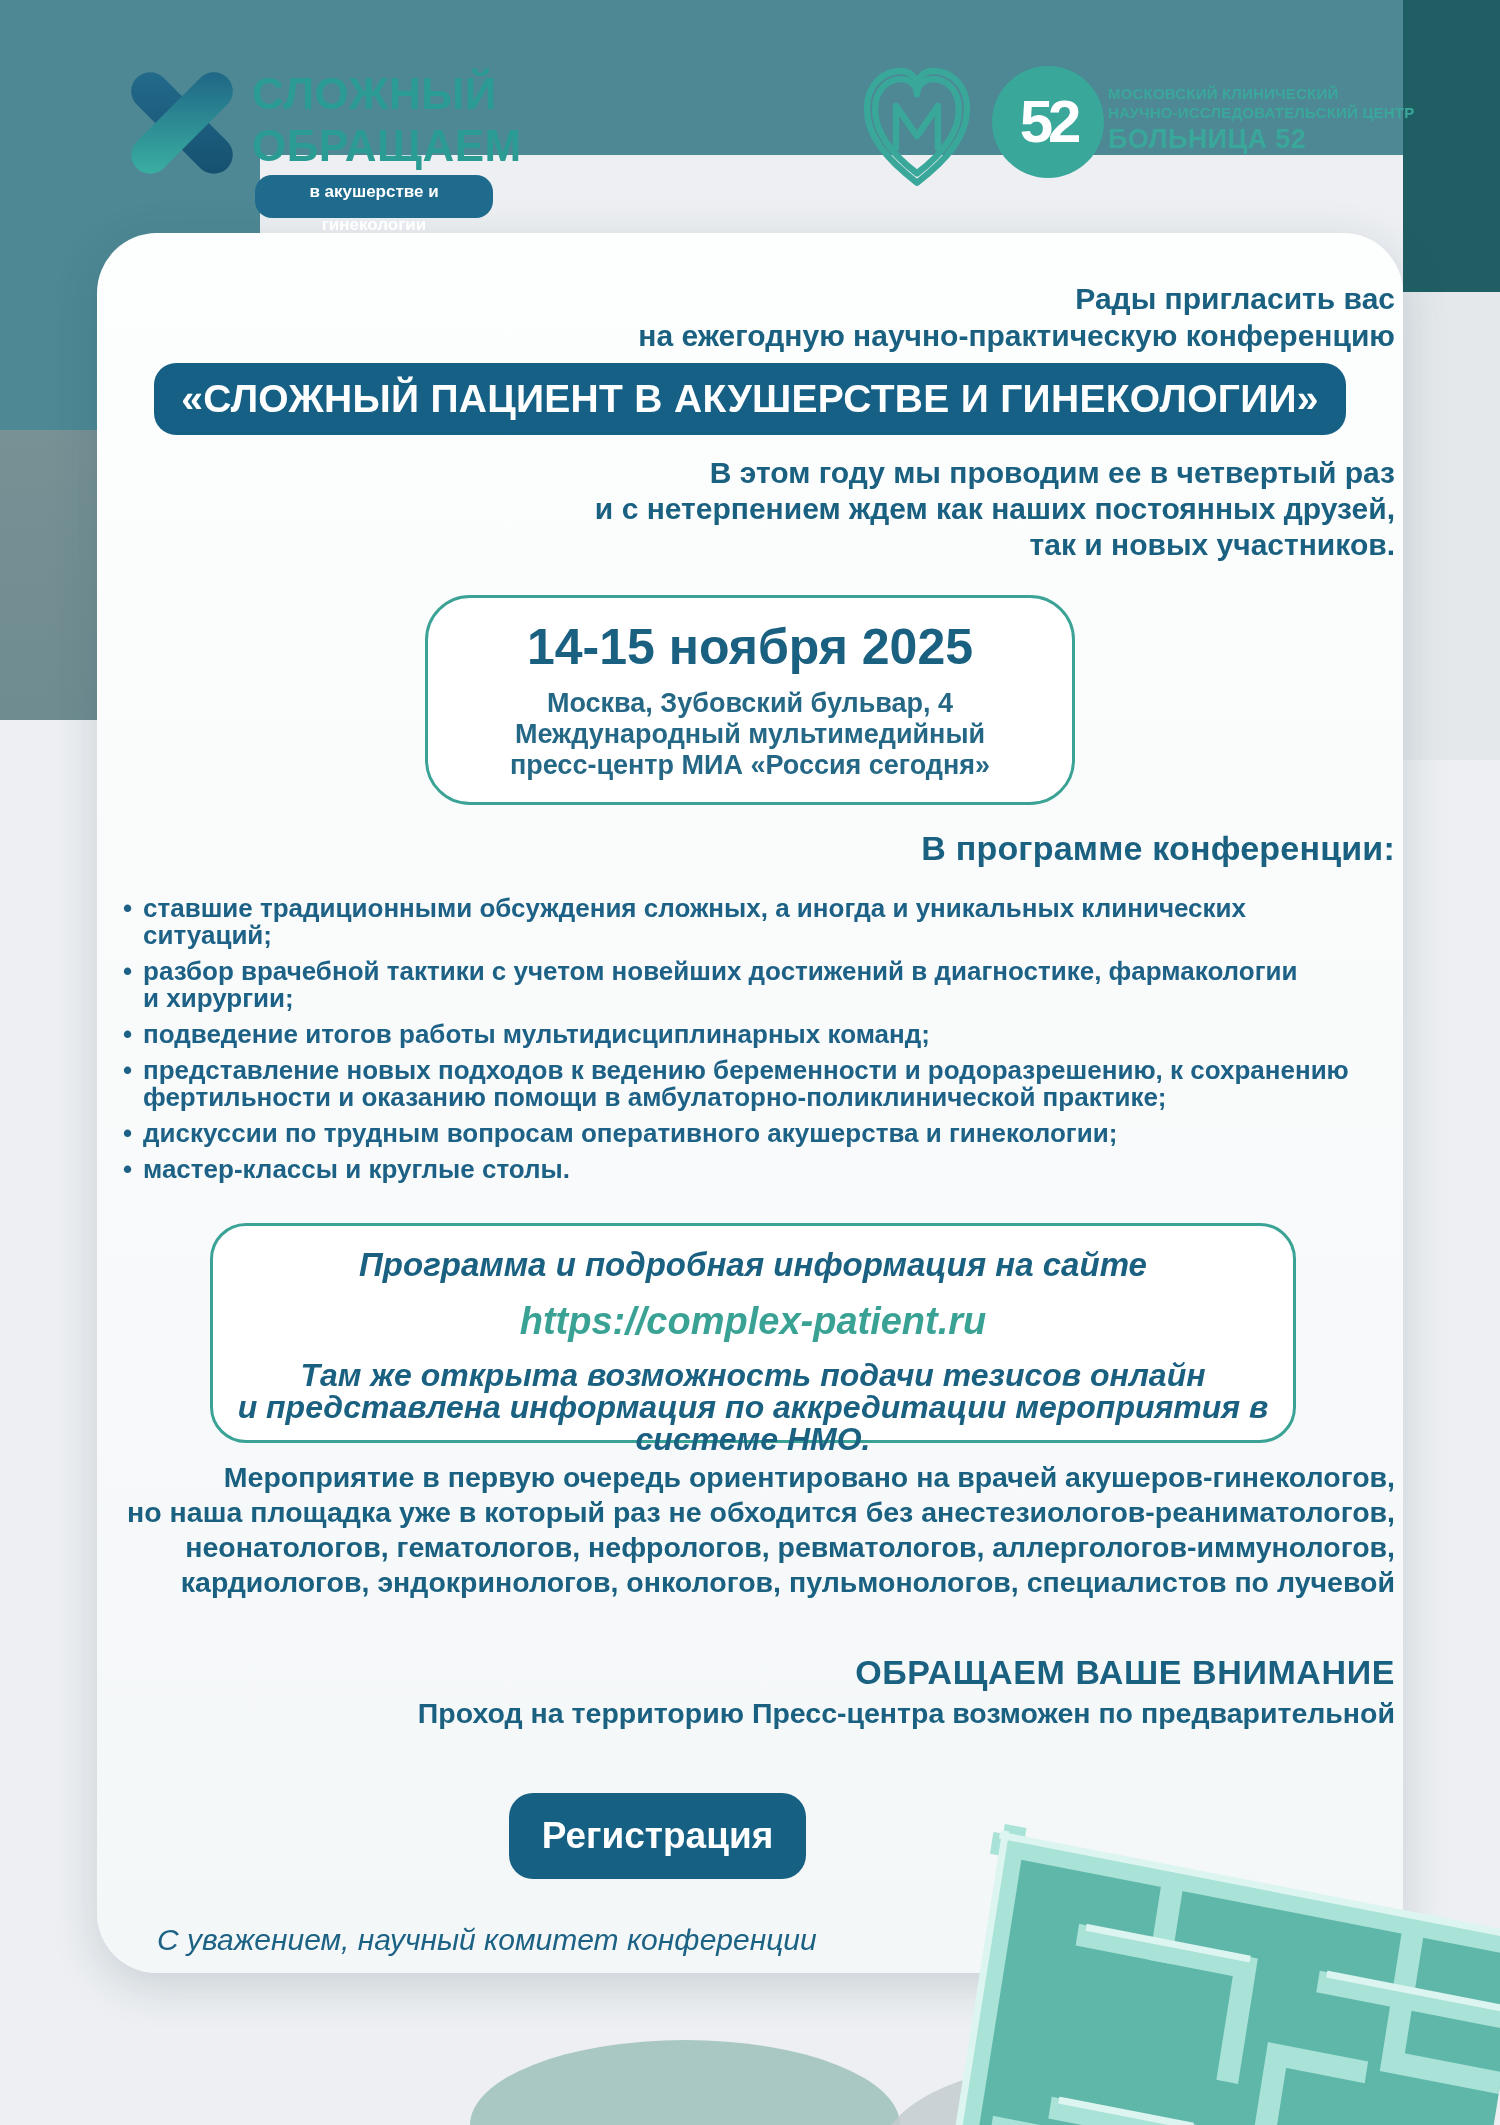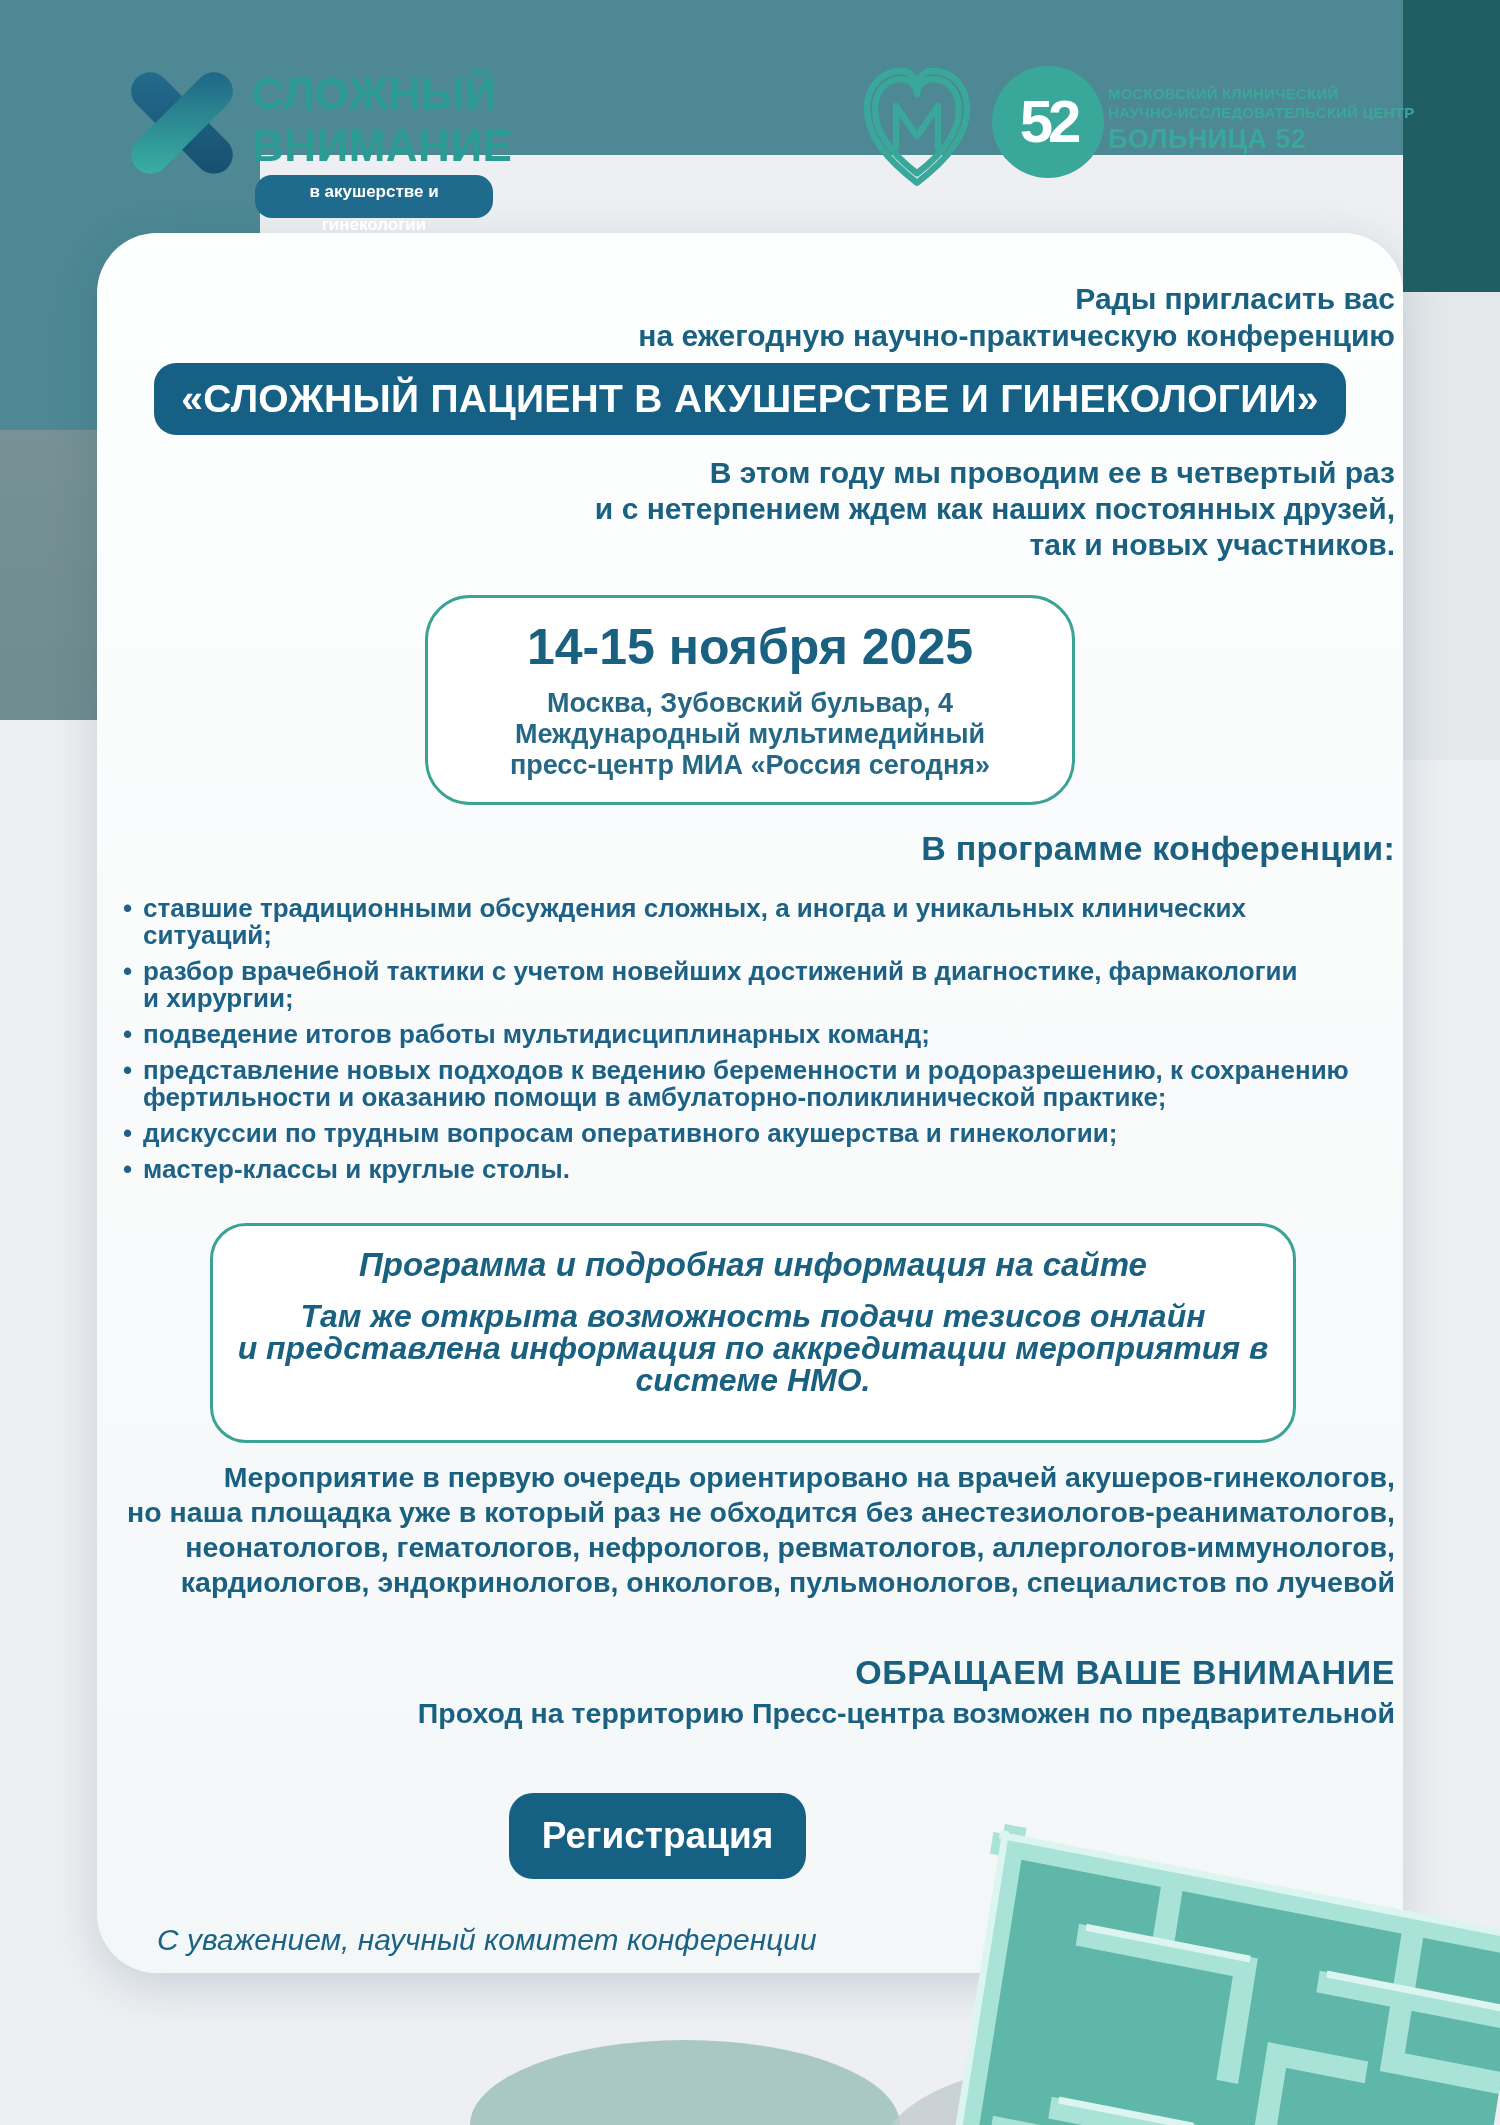--- a/index.html
+++ b/index.html
@@ -112,21 +112,21 @@
   <div class="bg right-peak-white"></div>
   <div class="bg right-lower"></div>
   <div class="bg dark-corner"></div>
 
   <div class="hdr logo-x">
     <div class="pill pill-a"></div>
     <div class="pill pill-b"></div>
   </div>
   <div class="hdr logo-words">
     <div>СЛОЖНЫЙ</div>
-    <div>ВНИМАНИЕ</div>
+    <div>ОБРАЩАЕМ</div>
   </div>
   <div class="hdr logo-badge">в акушерстве и гинекологии</div>
 
   <svg class="hdr heart-logo" viewBox="0 0 100 110">
     <g fill="none" stroke="#3aa79b" stroke-width="5.5" stroke-linecap="round" stroke-linejoin="round">
       <path d="M50,102 C24,82 7,62 7,38 C7,17 22,6 36,6 C45,6 50,13 50,19 C50,13 55,6 64,6 C78,6 93,17 93,38 C93,62 76,82 50,102 Z"></path>
       <path d="M50,94 C28,77 14,59 14,39 C14,22 25,13 36,13 C44,13 50,19 50,26 C50,19 56,13 64,13 C75,13 86,22 86,39 C86,59 72,77 50,94 Z"></path>
       <path d="M32,72 V36 L50,62 L68,36 V72"></path>
     </g>
   </svg>
@@ -186,20 +186,21 @@
       <li>
         <div>дискуссии по трудным вопросам оперативного акушерства и гинекологии;</div>
       </li>
       <li>
         <div>мастер-классы и круглые столы.</div>
       </li>
     </ul>
 
     <div class="web-box">
       <div class="wh">Программа и подробная информация на сайте</div>
+      <a class="url" href="#">https://complex-patient.ru</a>
       <div class="note">
         <div>Там же открыта возможность подачи тезисов онлайн</div>
         <div>и представлена информация по аккредитации мероприятия в системе НМО.</div>
       </div>
     </div>
 
     <div class="blk audience">
       <div>Мероприятие в первую очередь ориентировано на врачей акушеров-гинекологов,</div>
       <div>но наша площадка уже в который раз не обходится без анестезиологов-реаниматологов,</div>
       <div>неонатологов, гематологов, нефрологов, ревматологов, аллергологов-иммунологов,</div>

